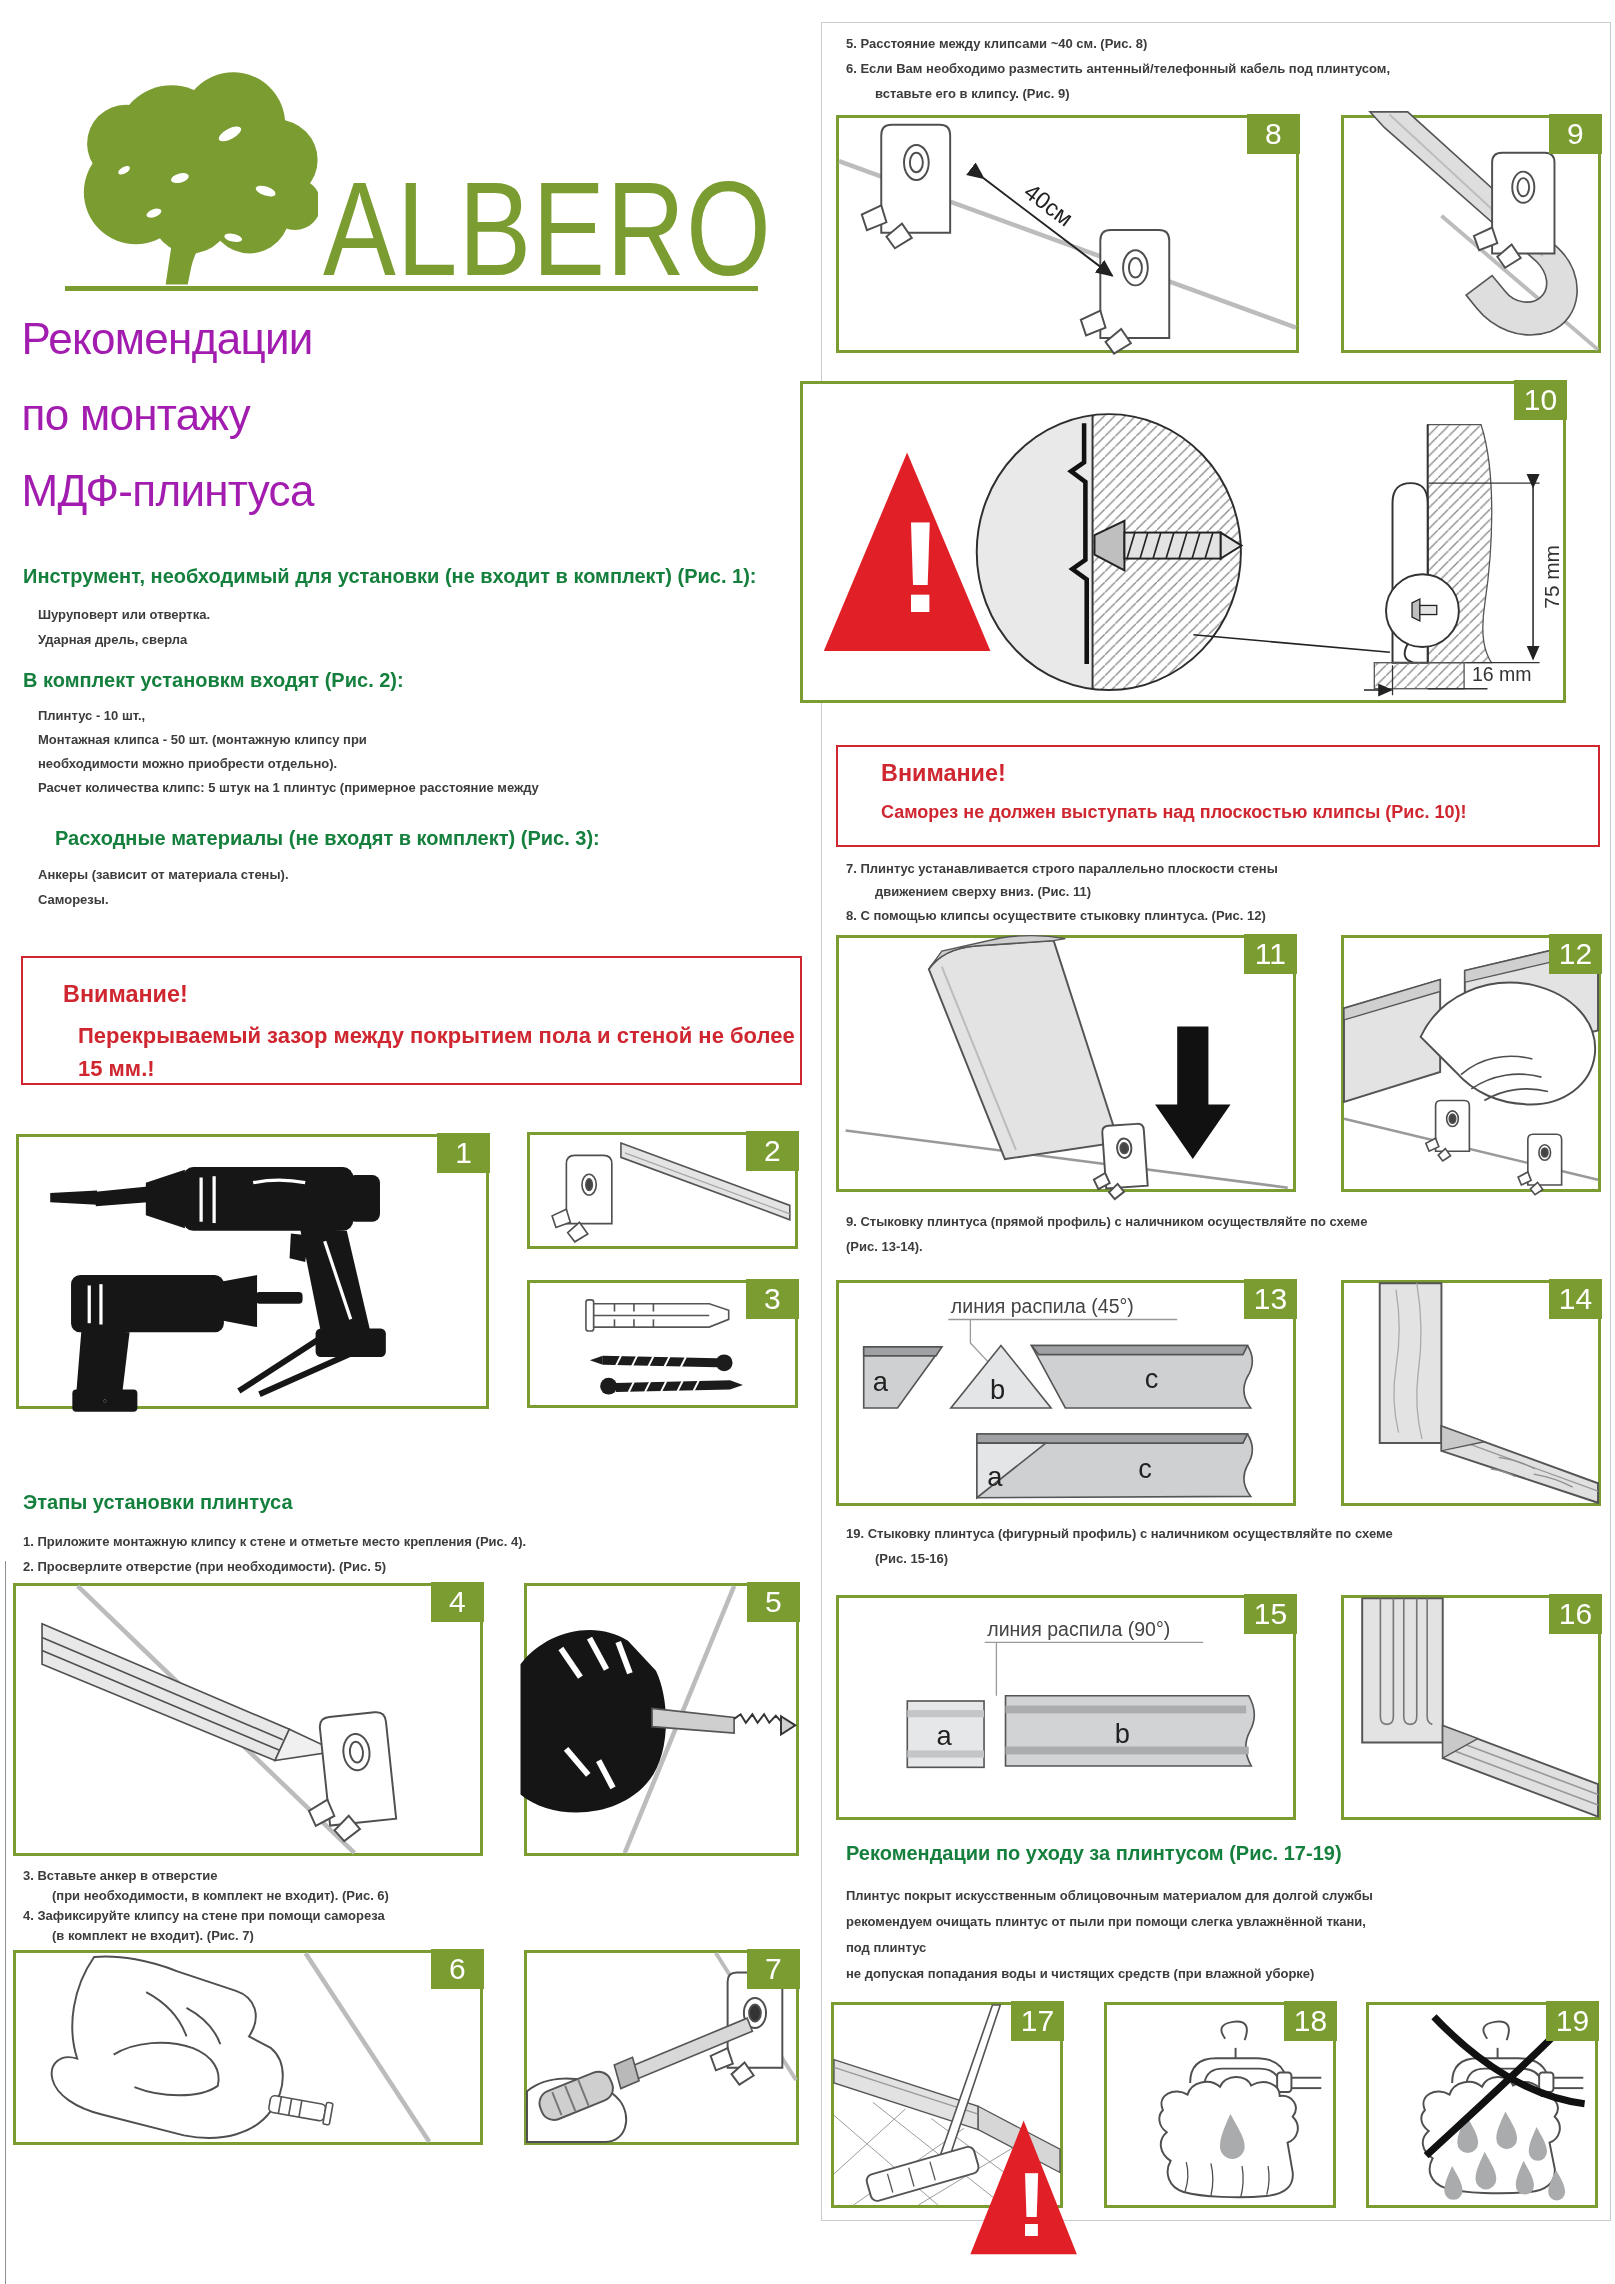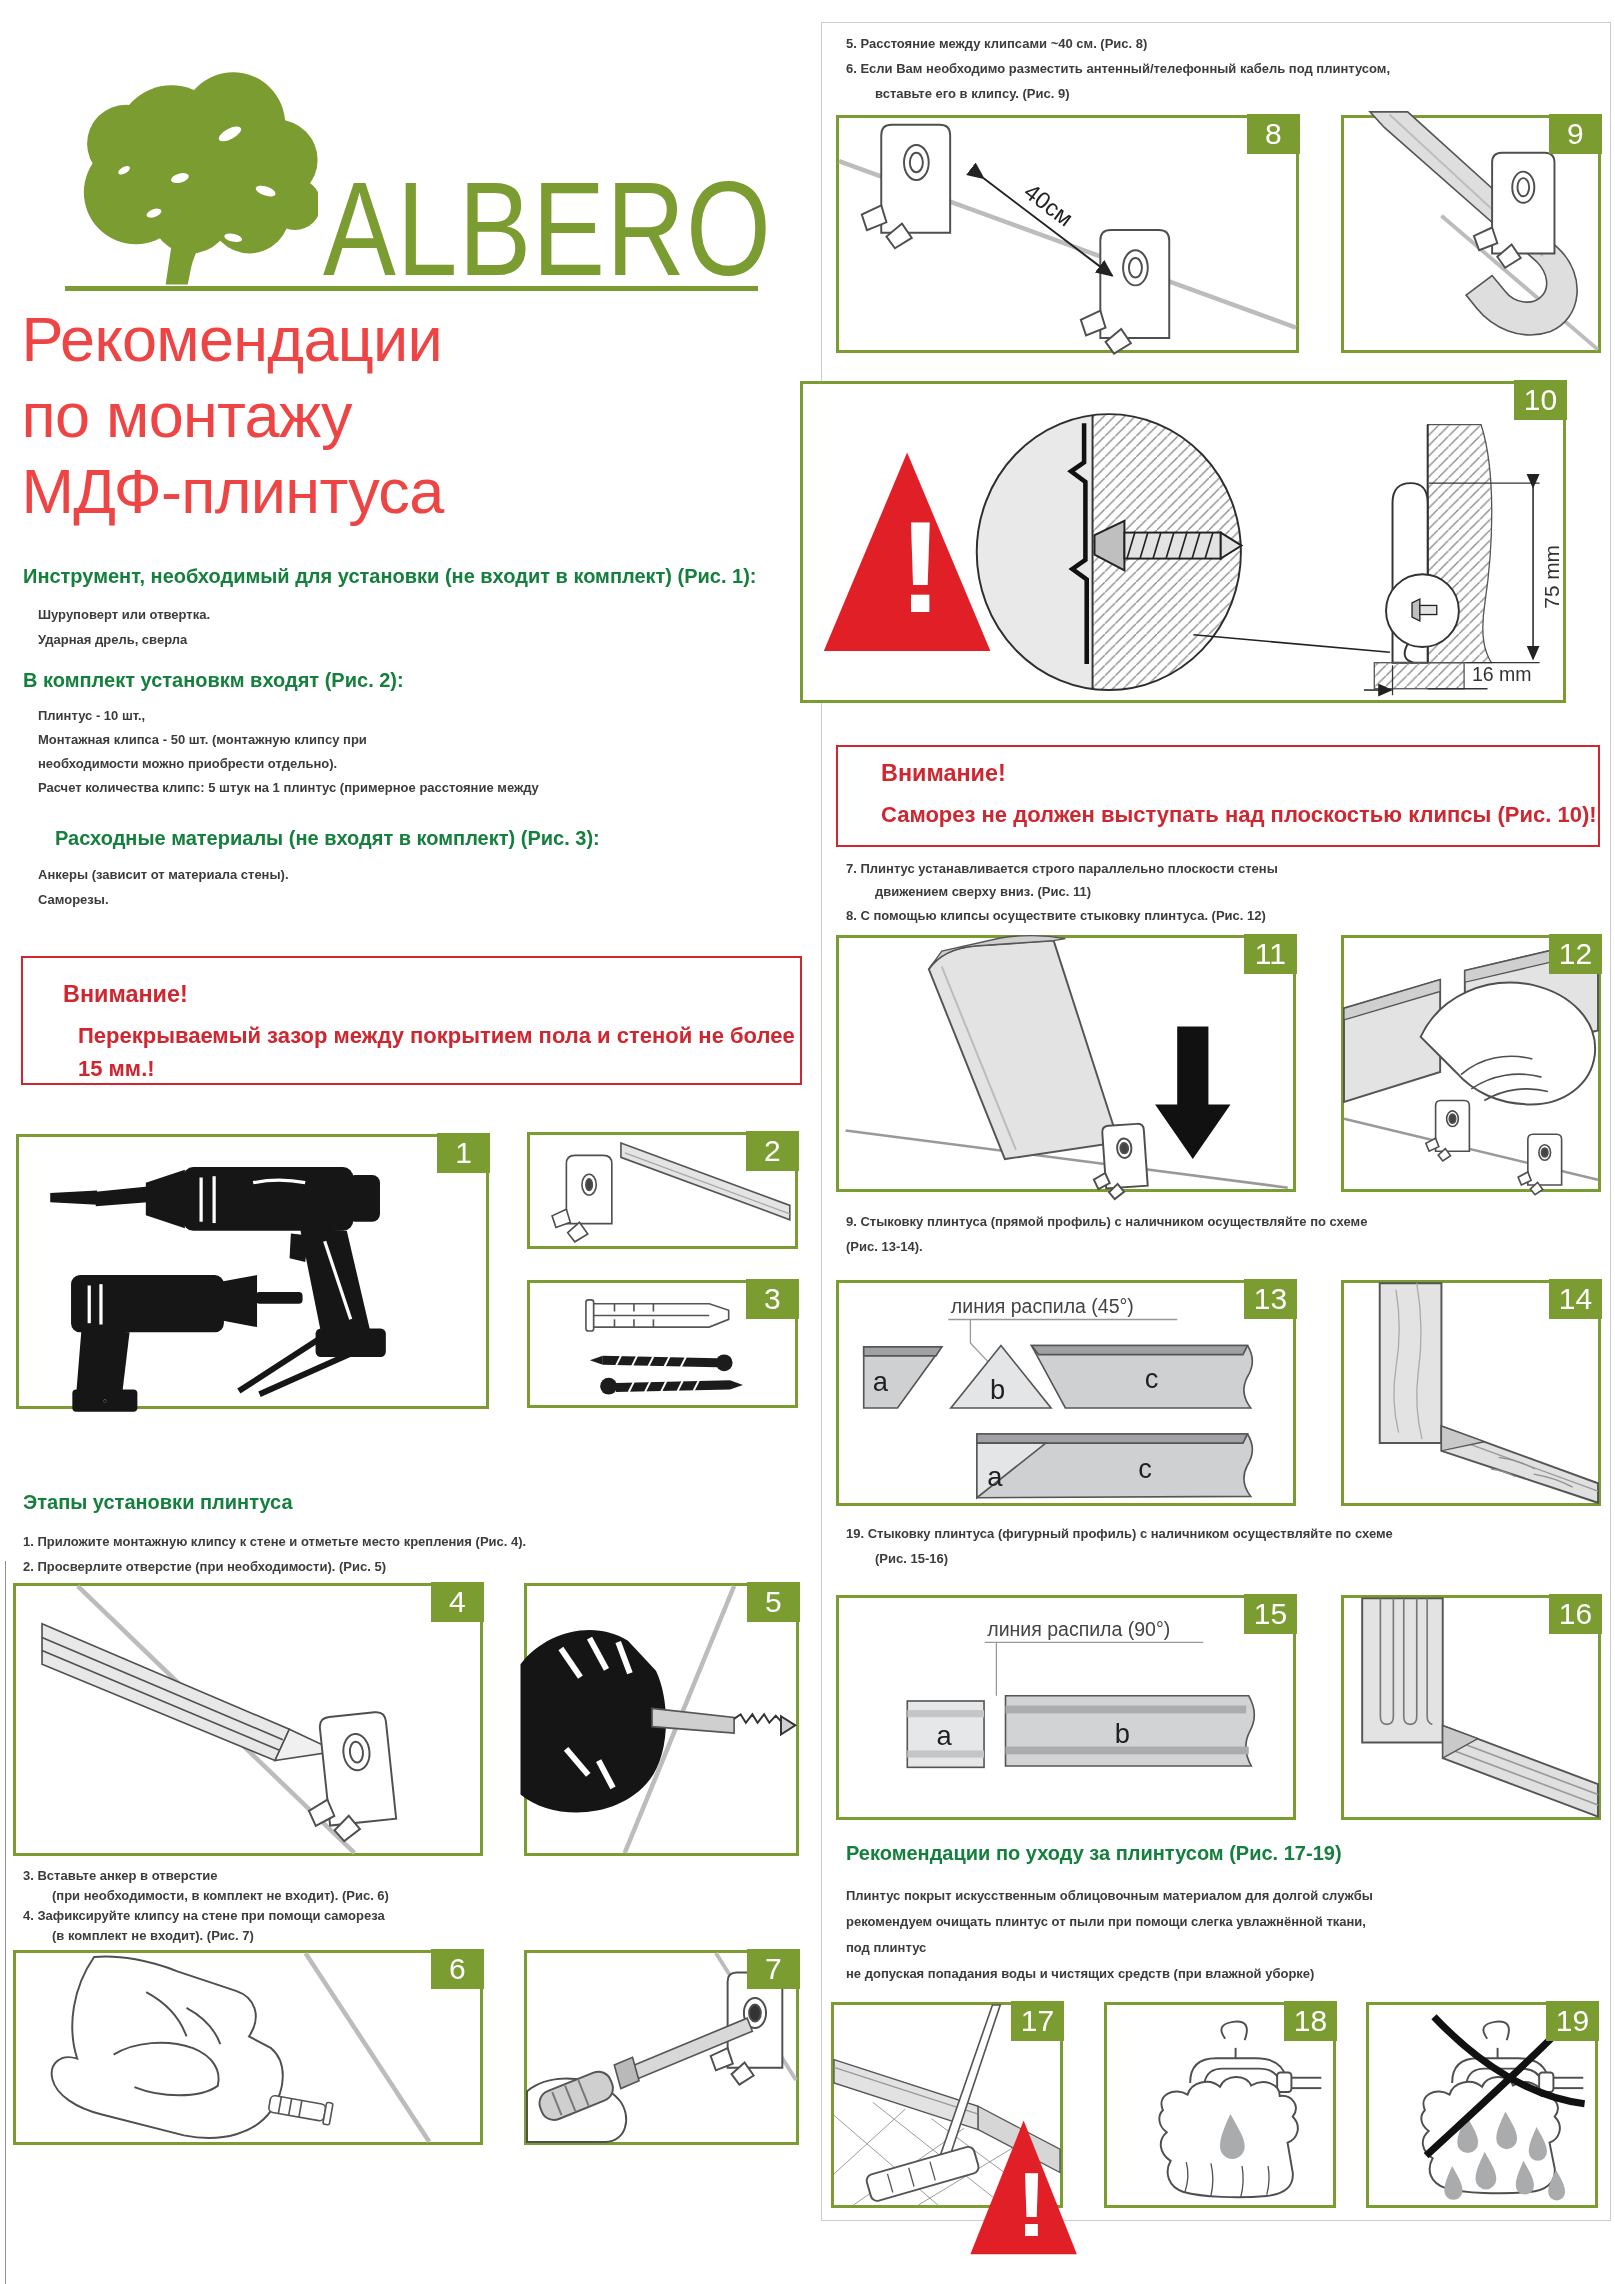--- a/index.html
+++ b/index.html
@@ -1,21 +1,21 @@
 <!DOCTYPE html>
 <html style="font-size:10.4px"><head>
 <meta charset="utf-8">
 <style>
   html,body{margin:0;padding:0;background:#ffffff;}
   .page{position:relative;width:1616px;height:2284px;background:#fff;
         font-family:"Liberation Sans",sans-serif;color:#3d3d3d;overflow:hidden;}
   .abs{position:absolute;}
   .t{font-size:13px;line-height:25px;color:#3c3c3c;font-weight:bold;}
   .h{font-size:20px;font-weight:bold;color:#15803d;}
-  .title{font-size:63px;line-height:76px;color:#ef4444;letter-spacing:-0.7px;}
+  .title{font-size:44px;line-height:76px;color:#a21caf;letter-spacing:-0.7px;}
   .brand{color:#7b9c31;font-size:133px;line-height:133px;display:inline-block;
          transform:scaleX(.82);transform-origin:left bottom;font-weight:400;letter-spacing:1.3px;}
   .greenrule{background:#7b9c31;height:4.6px;}
   .redbox{border:2px solid #cf2630;background:#fff;}
   .red{color:#cf2630;font-weight:bold;}
   .figbox{position:absolute;background:#fff;border:3.9px solid #7b9c31;overflow:visible;}
   .figbox svg{position:absolute;left:0;top:0;overflow:visible;}
   .badge{position:absolute;top:-3.9px;right:-3.9px;width:53px;height:40px;background:#7b9c31;
          color:#fff;font-size:30px;display:flex;align-items:center;justify-content:center;z-index:3;}
   .ind{margin-left:29px;}
@@ -380,21 +380,21 @@
       <text transform="translate(1162,345) rotate(-90)" font-size="32" fill="#333">75 mm</text>
       <line x1="906" y1="432" x2="906" y2="478" stroke="#333" stroke-width="2"></line>
       <line x1="960" y1="468" x2="1052" y2="468" stroke="#333" stroke-width="2"></line>
       <line x1="862" y1="470" x2="904" y2="470" stroke="#333" stroke-width="2.5" marker-end="url(#arrB)"></line>
       <text x="1028" y="456" font-size="30" fill="#333">16 mm</text>
     </svg>
   </div>
 
   <div class="abs redbox" style="left:836px;top:745px;width:760px;height:98px;">
     <div class="red abs" style="left:43px;top:13px;font-size:23.4px;">Внимание!</div>
-    <div class="red abs" style="left:43px;top:55px;font-size:22px;">Саморез не должен выступать над плоскостью клипсы  (Рис. 10)!</div>
+    <div class="red abs" style="left:43px;top:55px;font-size:18px;">Саморез не должен выступать над плоскостью клипсы  (Рис. 10)!</div>
   </div>
 
   <div class="abs t" style="left:846px;top:857px;line-height:23.4px;">
     <div>7.  Плинтус устанавливается строго параллельно плоскости стены</div>
     <div class="ind">движением сверху вниз. (Рис. 11)</div>
     <div>8.  С помощью клипсы осуществите стыковку плинтуса. (Рис. 12)</div>
   </div>
 
   <div class="figbox" style="left:836px;top:935px;width:454px;height:251px;">
     <span class="badge">11</span>

